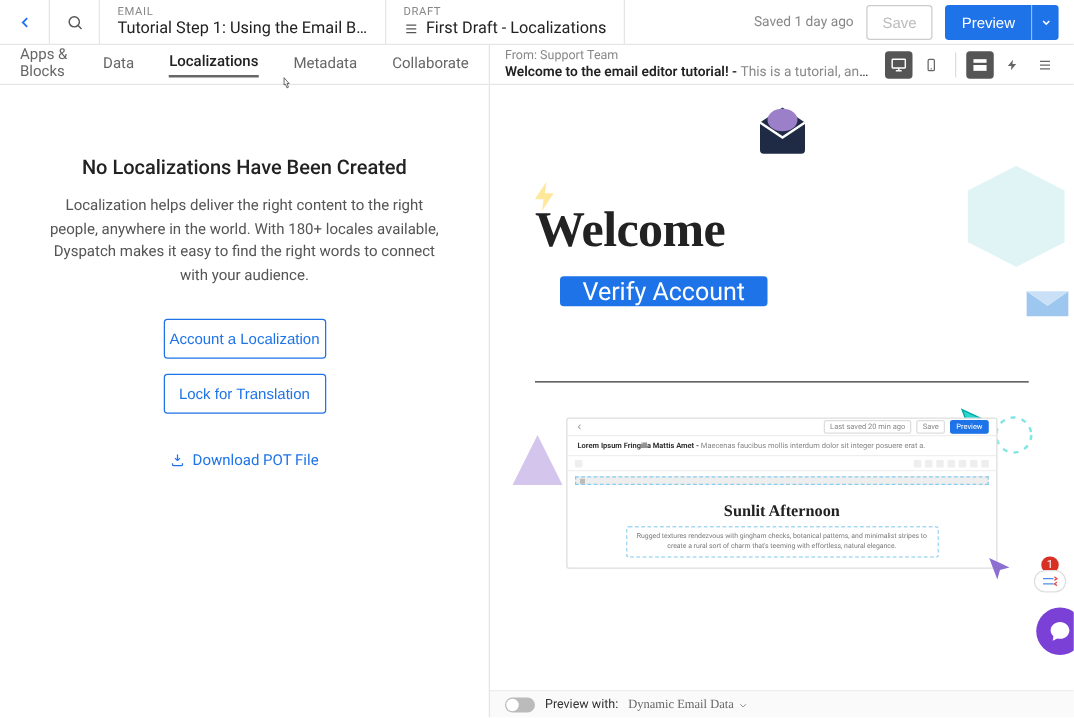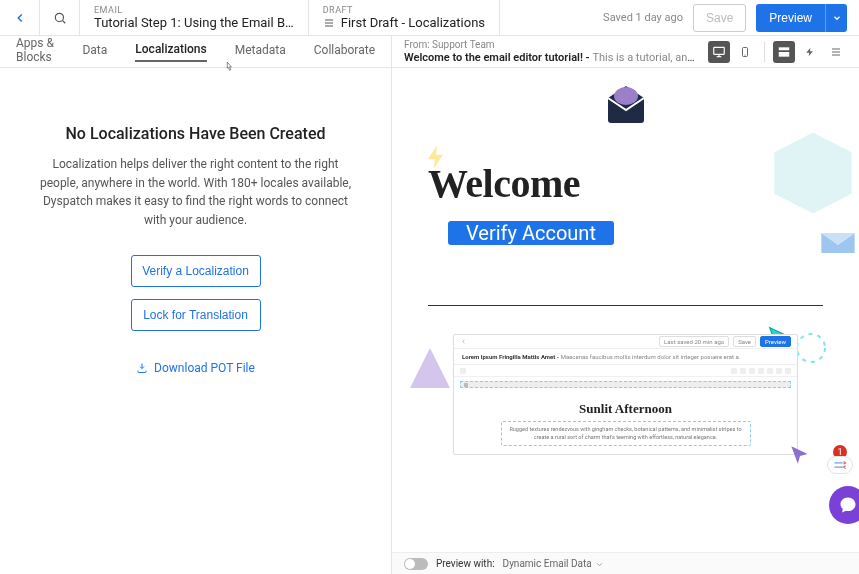--- a/index.html
+++ b/index.html
@@ -147,21 +147,21 @@
     <div class="ltabs">
       <div class="ltab">Apps &amp; Blocks</div>
       <div class="ltab">Data</div>
       <div class="ltab active">Localizations</div>
       <div class="ltab">Metadata</div>
       <div class="ltab">Collaborate</div>
     </div>
     <div class="empty">
       <h2>No Localizations Have Been Created</h2>
       <p>Localization helps deliver the right content to the right people, anywhere in the world. With 180+ locales available, Dyspatch makes it easy to find the right words to connect with your audience.</p>
-      <button class="btn btn-outline">Verify a Localization</button>
+      <button class="btn btn-outline">Account a Localization</button>
       <button class="btn btn-outline">Lock for Translation</button>
       <div class="dl-link">
         <svg width="12" height="12" viewBox="0 0 24 24" fill="#1e73e8">
             <path d="M12 3v10m0 0l-4-4m4 4l4-4M4 17v2a2 2 0 002 2h12a2 2 0 002-2v-2" stroke="#1e73e8" stroke-width="2" fill="none"></path>
           </svg>
         <span>Download POT File</span>
       </div>
     </div>
   </div>
 
@@ -276,21 +276,21 @@
             <div class="ie-title">Sunlit Afternoon</div>
             <div class="ie-copy">Rugged textures rendezvous with gingham checks, botanical patterns, and minimalist stripes to create a rural sort of charm that's teeming with effortless, natural elegance.</div>
           </div>
         </div>
       </div>
     </div>
 
     <div class="bottombar">
       <div class="toggle"></div>
       <span>Preview with:</span>
-      <span style="color:#666; display:inline-flex; align-items:flex-end; gap:3px; cursor:pointer;">
+      <span style="color:#666; display:inline-flex; align-items:flex-end; gap:3px; cursor:pointer;font-family:Liberation Serif, serif;">
         <span>Dynamic Email Data</span>
         <svg width="9" height="9" viewBox="0 0 24 24" fill="none" stroke="#888" stroke-width="2">
             <polyline points="6 9 12 15 18 9"></polyline>
           </svg>
       </span>
     </div>
   </div>
 </div>
 
 <div class="red-badge">1</div>

